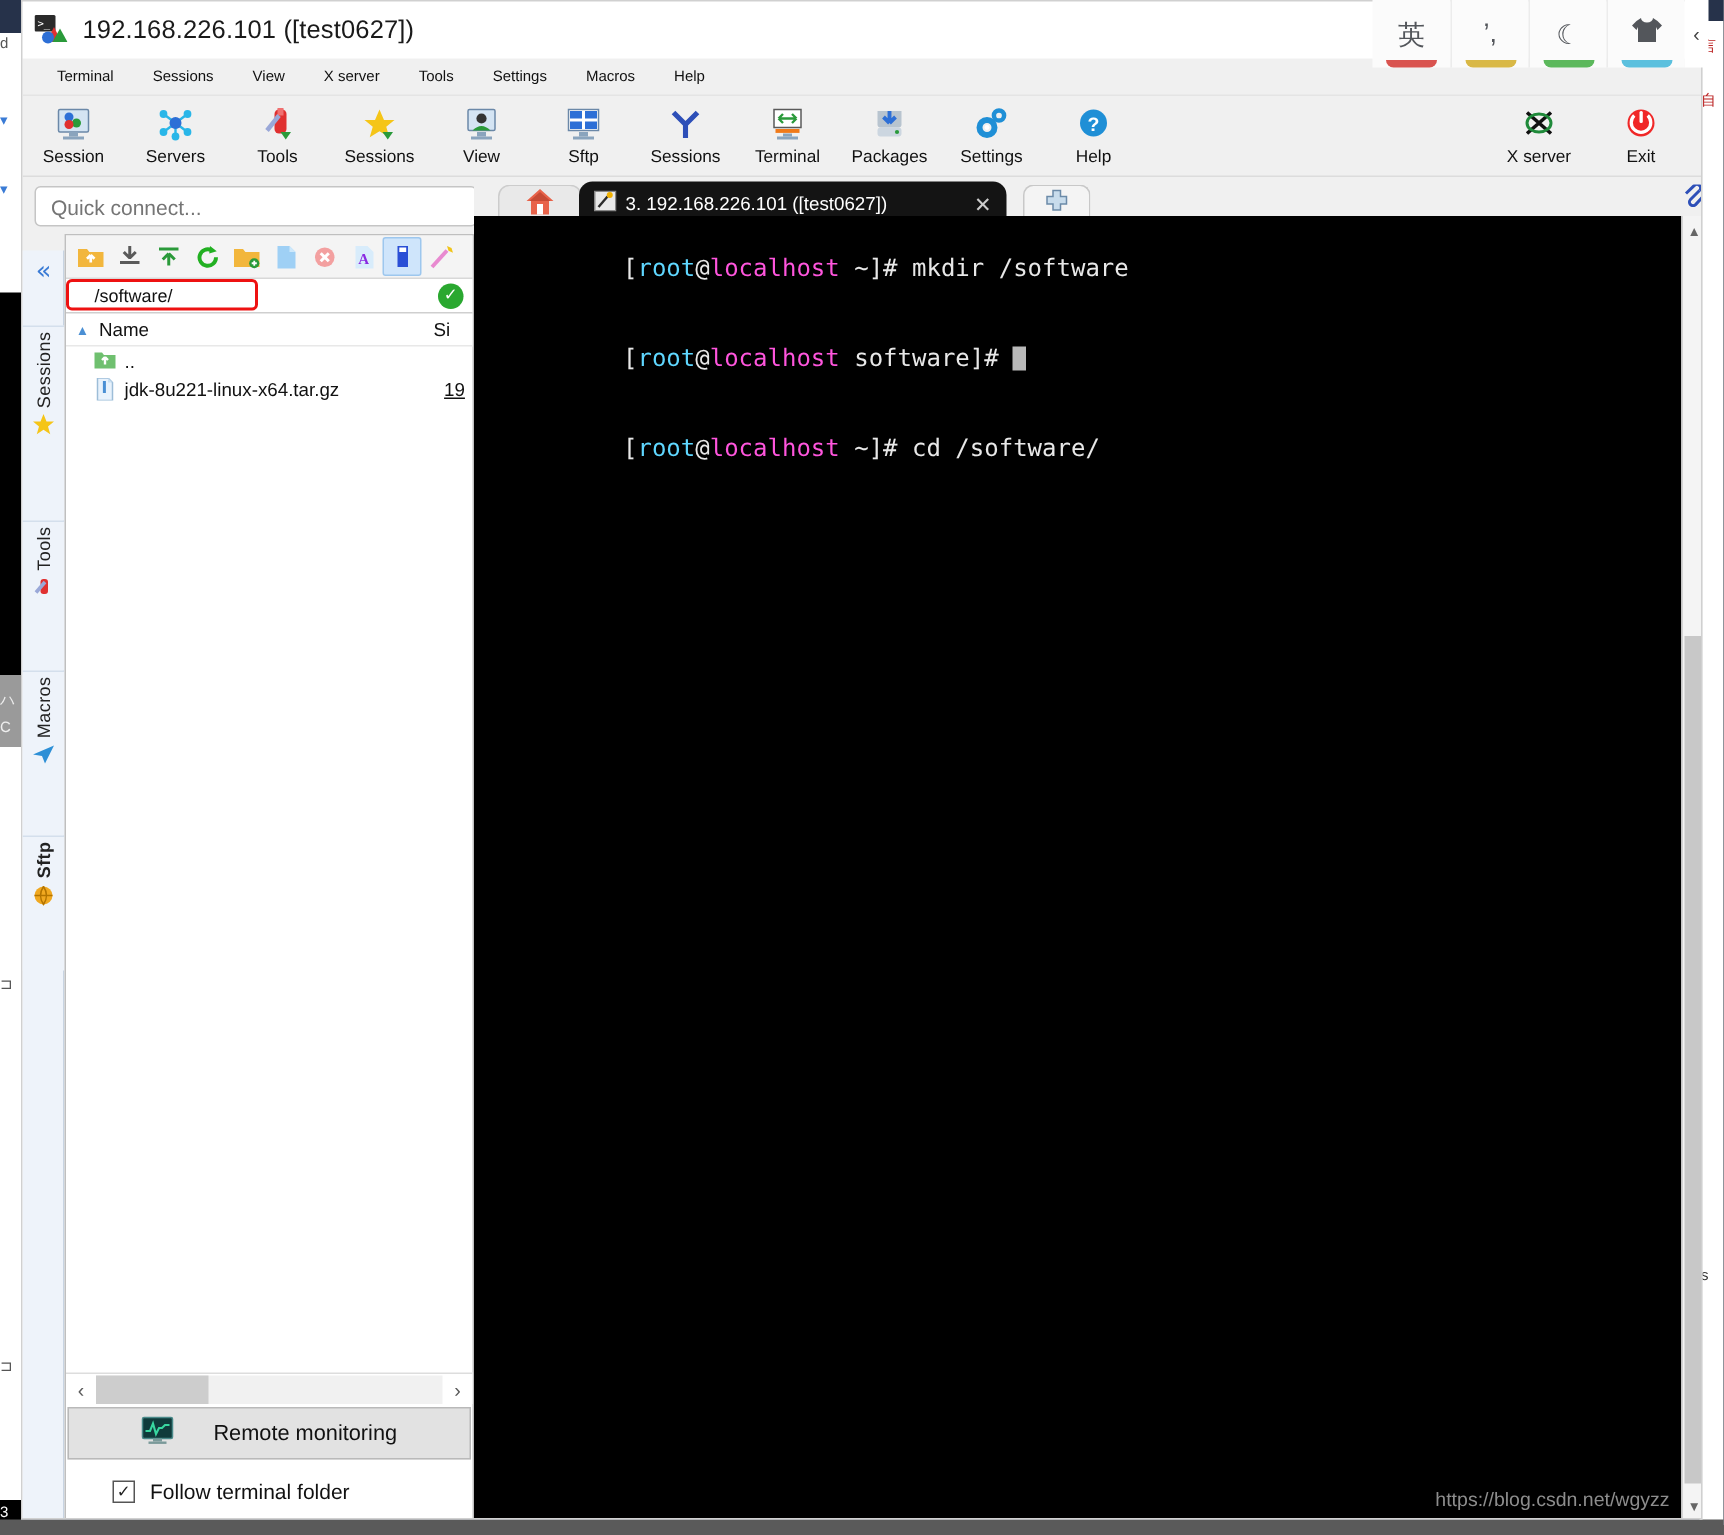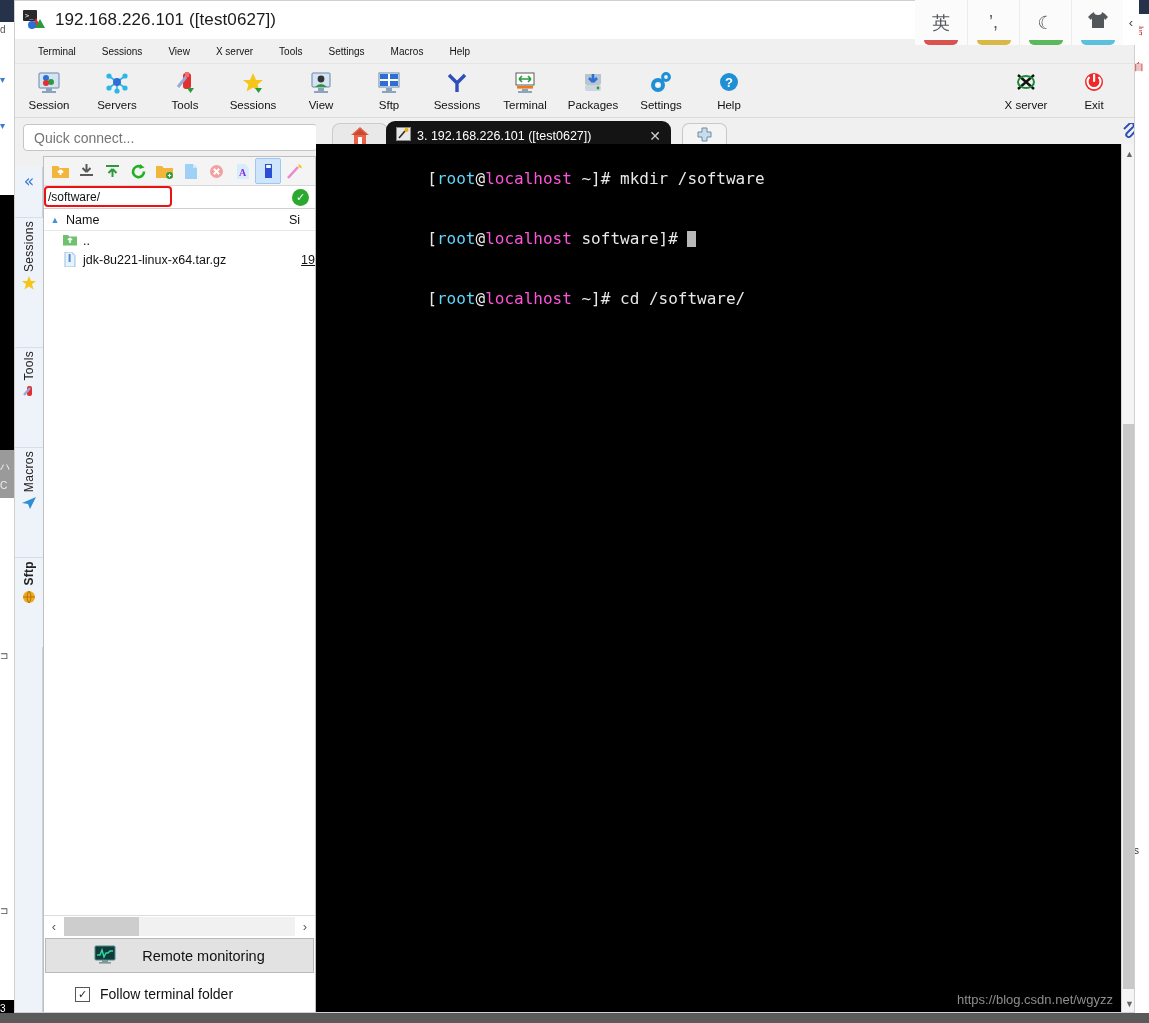--- a/index.html
+++ b/index.html
@@ -129,21 +129,21 @@
     width:26px; height:26px; display:flex; align-items:center; justify-content:center;
     cursor:default; flex:none; border-radius:2px;
   }
   .sf-ico.sel { background:#cfe5fb; border:1px solid #9dc7ee; }
 
   #path-row {
     position:relative; height:23px; background:#fff;
     border-bottom:1px solid #cfcfcf; display:flex; align-items:center;
   }
   #path-value {
-    font-size:12px; color:#111; padding-left:4px; flex:1;
+    font-size:12px; color:#111; padding-left:19px; flex:1;
     font-family:"Liberation Sans", sans-serif;
   }
   #path-highlight {
     position:absolute; left:0px; top:0px; width:128px; height:21px;
     border:2.5px solid #ee1111; border-radius:4px; pointer-events:none;
   }
   #path-ok {
     width:17px; height:17px; border-radius:50%; background:#2aa830;
     color:#fff; font-size:11px; line-height:17px; text-align:center;
     margin-right:6px; flex:none;
@@ -155,21 +155,21 @@
   }
   #file-header .sort-arrow { width:22px; text-align:center; color:#4a8fd4; font-size:9px; }
   #file-header .col-name { flex:1; }
   #file-header .col-size { width:26px; overflow:hidden; }
   .file-row {
     height:19px; display:flex; align-items:center; font-size:12.5px;
     color:#111; padding-left:18px; cursor:default;
   }
   .file-row .fico { width:16px; height:15px; margin-right:5px; position:relative; flex:none; }
   .file-row .fname { flex:1; white-space:nowrap; }
-  .file-row .fsize { width:24px; text-align:right; overflow:hidden;text-decoration:underline; }
+  .file-row .fsize { width:24px; text-align:center; overflow:hidden;text-decoration:underline; }
   #file-list { height:644px; overflow:hidden; }
 
   #hscroll {
     position:absolute; left:0; bottom:77px; width:271px; height:21px;
     background:#fff; border-top:1px solid #ddd;
     display:flex; align-items:center; justify-content:space-between;
   }
   #hscroll .hs-arrow { width:20px; text-align:center; font-size:13px; color:#5a5a5a; }
   #hscroll .hs-track { flex:1; height:19px; background:#f1f1f1; position:relative; }
   #hscroll .hs-thumb { position:absolute; left:0; top:0; width:75px; height:19px; background:#cdcdcd; }
@@ -218,21 +218,21 @@
   }
   .add-tab {
     position:absolute; left:366px; top:5px; width:45px; height:26px;
     background:#f4f4f4; border:1px solid #c8c8c8; border-bottom:none;
     border-radius:7px 7px 0 0;
     display:flex; align-items:center; justify-content:center;
   }
   #terminal {
     position:absolute; left:0; top:26px; width:805px; height:870px;
     background:#000;
-    padding:5px 0 0 15px;
+    padding:5px 0 0 3px;
     font-family:"DejaVu Sans Mono", monospace;
     font-size:16px; line-height:20px;
     overflow:hidden;
   }
   .tline { white-space:pre; }
   .c-white { color:#e8e8e8; }
   .c-cyan  { color:#5fd7ff; }
   .c-mag   { color:#ff55dd; }
   .cursor  { display:inline-block; width:9px; height:16px; background:#b9b9b9; vertical-align:-3px; }
   #watermark {

